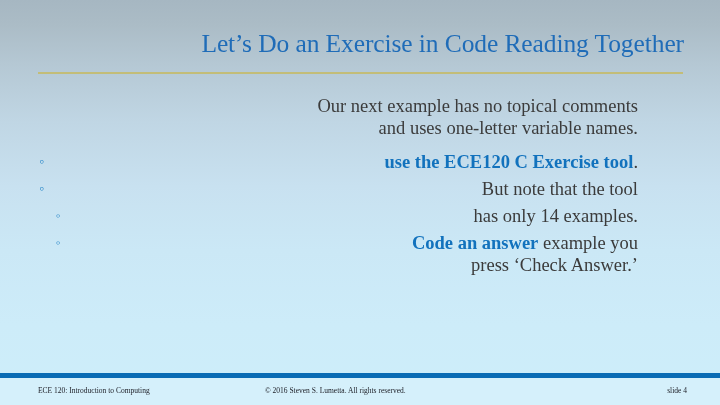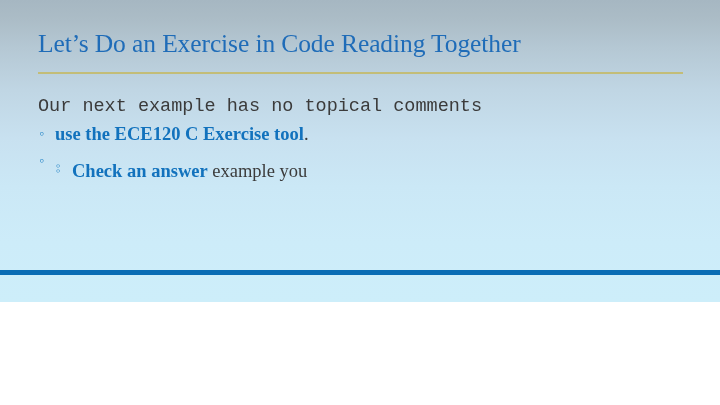--- a/index.html
+++ b/index.html
@@ -9,31 +9,32 @@
   body {
     width: 720px;
     height: 405px;
     overflow: hidden;
     font-family: "Liberation Serif", "DejaVu Serif", serif;
   }
 
   #slide {
     position: relative;
     width: 720px;
-    height: 302px;
+    height: 405px;
     background: linear-gradient(to bottom,
         #a6b7c2 0%,
         #abbcc6 6%,
         #b5c8d4 16%,
         #c0d6e4 30%,
         #c8e1f0 46%,
         #cbe8f6 62%,
         #cdecf9 80%,
         #cdeefa 100%);
     box-sizing: border-box;
+    text-align: right;
   }
 
   
   #title-block {
     position: absolute;
     left: 38px;
     top: 29px;
     width: 646px;
   }
   #slide-title {
@@ -60,21 +61,20 @@
     top: 96px;
     width: 600px;
     color: #3b3b3b;
   }
 
   .para {
     font-size: 18.5px;
     line-height: 21.5px;
     margin: 0 0 7px 0;
     color: #3b3b3b;
-    font-family: Liberation Mono, monospace;
   }
   .para.tight {
     margin-bottom: 0;
   }
   .em {
     color: #1272bd;
     font-weight: bold;
   }
 
   
@@ -143,37 +143,45 @@
   <div id="title-block">
     <div id="slide-title">Let’s Do an Exercise in Code Reading Together</div>
   </div>
   <div id="title-rule"></div>
 
   <div id="body-block">
 
     <p class="para tight">
       <span>Our next example has no topical comments</span>
     </p>
+    <p class="para">
+      <span>and uses one-letter variable names.</span>
+    </p>
 
 
 
     <div class="gap-sm"></div>
 
     <div class="bullet lvl1"><span class="bullet-mark">◦</span><span class="em">use the ECE120 C Exercise tool</span><span>.</span></div>
 
     <div class="gap-sm"></div>
 
-    <div class="bullet lvl1"><span class="bullet-mark">◦</span></div>
+    <div class="bullet lvl1"><span class="bullet-mark">◦</span><span>But note that the tool</span></div>
 
     <div class="gap-sm"></div>
 
-    <div class="bullet lvl2"><span class="bullet-mark">◦</span></div>
+    <div class="bullet lvl2"><span class="bullet-mark">◦</span><span>has only 14 examples.</span></div>
 
     <div class="gap-sm"></div>
 
-    <div class="bullet lvl2"><span class="bullet-mark">◦</span><span class="em">Check an answer</span><span> example you</span></div>
+    <div class="bullet lvl2"><span class="bullet-mark">◦</span><span class="em">Code an answer</span><span> example you</span><span class="cont-line">press ‘Check Answer.’</span></div>
 
   </div>
 
   <div id="footer-bar"></div>
 
+  <div id="footer">
+    <span class="footer-text" id="footer-course">ECE 120: Introduction to Computing</span>
+    <span class="footer-text" id="footer-copyright">© 2016 Steven S. Lumetta.  All rights reserved.</span>
+    <span class="footer-text" id="footer-slide">slide 4</span>
+  </div>
 
 </div>
 
 </body></html>

